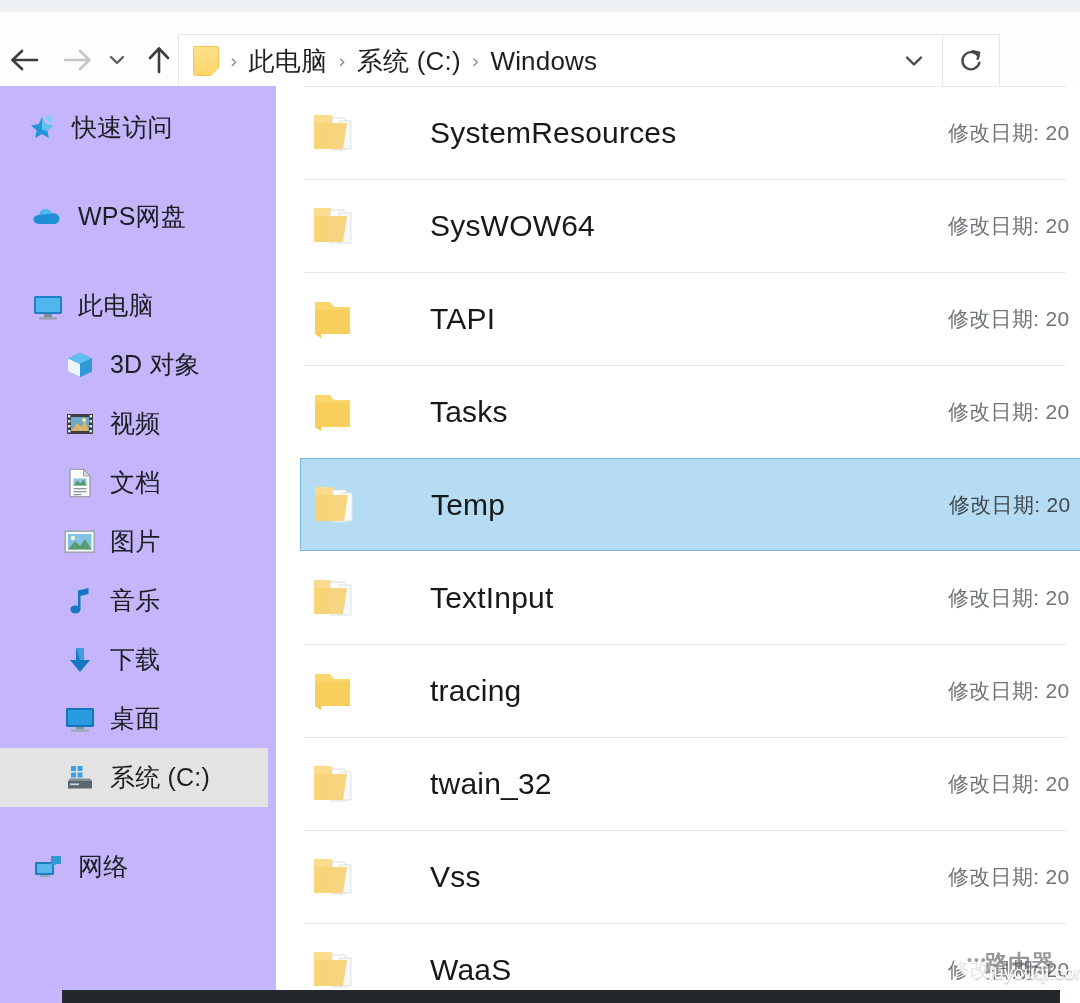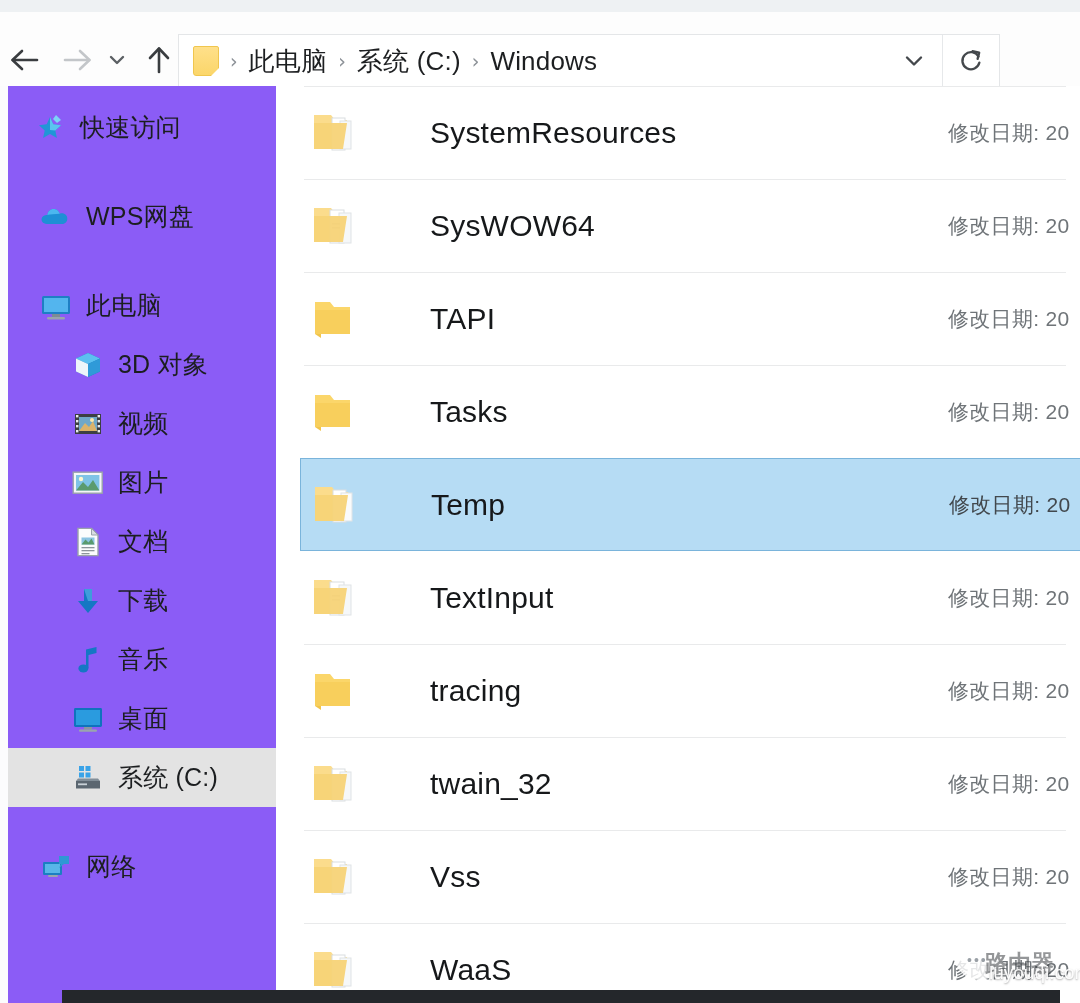--- a/index.html
+++ b/index.html
@@ -108,23 +108,23 @@
   .addr-btn {
     width: 56px; height: 100%;
     display: flex; align-items: center; justify-content: center;
     flex: none;
   }
   .addr-btn.divided { border-left: 1px solid #e6e8ea; }
 
   
   .sidebar {
     position: absolute;
-    left: 8px; top: 86px;
+    left: 0; top: 86px;
     width: 276px; height: 917px;
-    background: #8b5cf6;
+    background: #c4b5fd;
     overflow: hidden;
   }
   .snode {
     position: relative;
     height: 59px;
     display: flex;
     align-items: center;
     box-sizing: border-box;
   }
   .snode.sel { background: #e3e3e3; width: 268px; }
@@ -365,66 +365,66 @@
             <rect x="24.6" y="15" width="2.4" height="2.4"></rect>
               <rect x="24.6" y="20" width="2.4" height="2.4"></rect>
           </g>
         </svg>
       </span>
       <span class="slabel">视频</span>
     </div>
 
     <div class="snode lvl1">
       <span class="sico">
-        <svg width="32" height="26" viewBox="0 0 32 26">
-          <rect x="1.2" y="2.2" width="29" height="21" fill="#f4f6f7" stroke="#9aa3aa" stroke-width="1.4"></rect>
-          <rect x="4" y="5" width="23.4" height="15.4" fill="#7fc3e6"></rect>
-          <path d="M4 20.4 L11 12 L16 17 L21 10 L27.4 20.4 Z" fill="#5a9b6e"></path>
-          <circle cx="9" cy="9" r="2.2" fill="#fdf6d0"></circle>
-        </svg>
-      </span>
-      <span class="slabel">图片</span>
-    </div>
-
-    <div class="snode lvl1">
-      <span class="sico">
         <svg width="26" height="30" viewBox="0 0 26 30">
           <path d="M3 1.4 L16.5 1.4 L23 8 L23 28.6 L3 28.6 Z" fill="#fbfcfd" stroke="#9aa3aa" stroke-width="1.4"></path>
           <path d="M16.5 1.4 L23 8 L16.5 8 Z" fill="#d8dde1" stroke="#9aa3aa" stroke-width="1"></path>
           <rect x="6.5" y="10.5" width="13" height="7" fill="#8cc4e2"></rect>
           <path d="M6.5 17.5 L10.5 12.5 L13.5 15.5 L16.5 11.5 L19.5 17.5 Z" fill="#5a9b6e"></path>
           <g fill="#8d959b">
               <rect x="6.5" y="20" width="13" height="1.3"></rect>
               <rect x="6.5" y="23" width="13" height="1.3"></rect>
               <rect x="6.5" y="26" width="8" height="1.3"></rect>
             </g>
         </svg>
       </span>
       <span class="slabel">文档</span>
     </div>
 
     <div class="snode lvl1">
       <span class="sico">
-        <svg width="28" height="30" viewBox="0 0 28 30">
-          <path d="M10 3 L18 3 L18 15 L24 15 L14 27 L4 15 L10 15 Z" fill="#1577c4"></path>
-          <path d="M10 3 L18 3 L18 15 L14 15 Z" fill="#3f9ddb"></path>
-        </svg>
-      </span>
-      <span class="slabel">下载</span>
+        <svg width="32" height="26" viewBox="0 0 32 26">
+          <rect x="1.2" y="2.2" width="29" height="21" fill="#f4f6f7" stroke="#9aa3aa" stroke-width="1.4"></rect>
+          <rect x="4" y="5" width="23.4" height="15.4" fill="#7fc3e6"></rect>
+          <path d="M4 20.4 L11 12 L16 17 L21 10 L27.4 20.4 Z" fill="#5a9b6e"></path>
+          <circle cx="9" cy="9" r="2.2" fill="#fdf6d0"></circle>
+        </svg>
+      </span>
+      <span class="slabel">图片</span>
     </div>
 
     <div class="snode lvl1">
       <span class="sico">
         <svg width="26" height="30" viewBox="0 0 26 30">
           <path d="M11 23 L11 4.6 L21.5 2 L21.5 8 L13.5 10.1 L13.5 23 Z" fill="#1577c4"></path>
           <ellipse cx="8.4" cy="23.4" rx="5" ry="4" fill="#1577c4"></ellipse>
           <ellipse cx="18" cy="20" rx="3.8" ry="3" fill="#1577c4" opacity="0"></ellipse>
         </svg>
       </span>
       <span class="slabel">音乐</span>
+    </div>
+
+    <div class="snode lvl1">
+      <span class="sico">
+        <svg width="28" height="30" viewBox="0 0 28 30">
+          <path d="M10 3 L18 3 L18 15 L24 15 L14 27 L4 15 L10 15 Z" fill="#1577c4"></path>
+          <path d="M10 3 L18 3 L18 15 L14 15 Z" fill="#3f9ddb"></path>
+        </svg>
+      </span>
+      <span class="slabel">下载</span>
     </div>
 
     <div class="snode lvl1">
       <span class="sico">
         <svg width="32" height="28" viewBox="0 0 32 28">
           <rect x="2" y="3" width="28" height="19" rx="1.4" fill="#0f73bd"></rect>
           <rect x="4" y="5" width="24" height="15" fill="#2a9bdf"></rect>
           <rect x="12" y="22" width="8" height="2.6" fill="#8b979f"></rect>
           <rect x="7" y="24.6" width="18" height="2.2" rx="1.1" fill="#9aa5ad"></rect>
         </svg>

